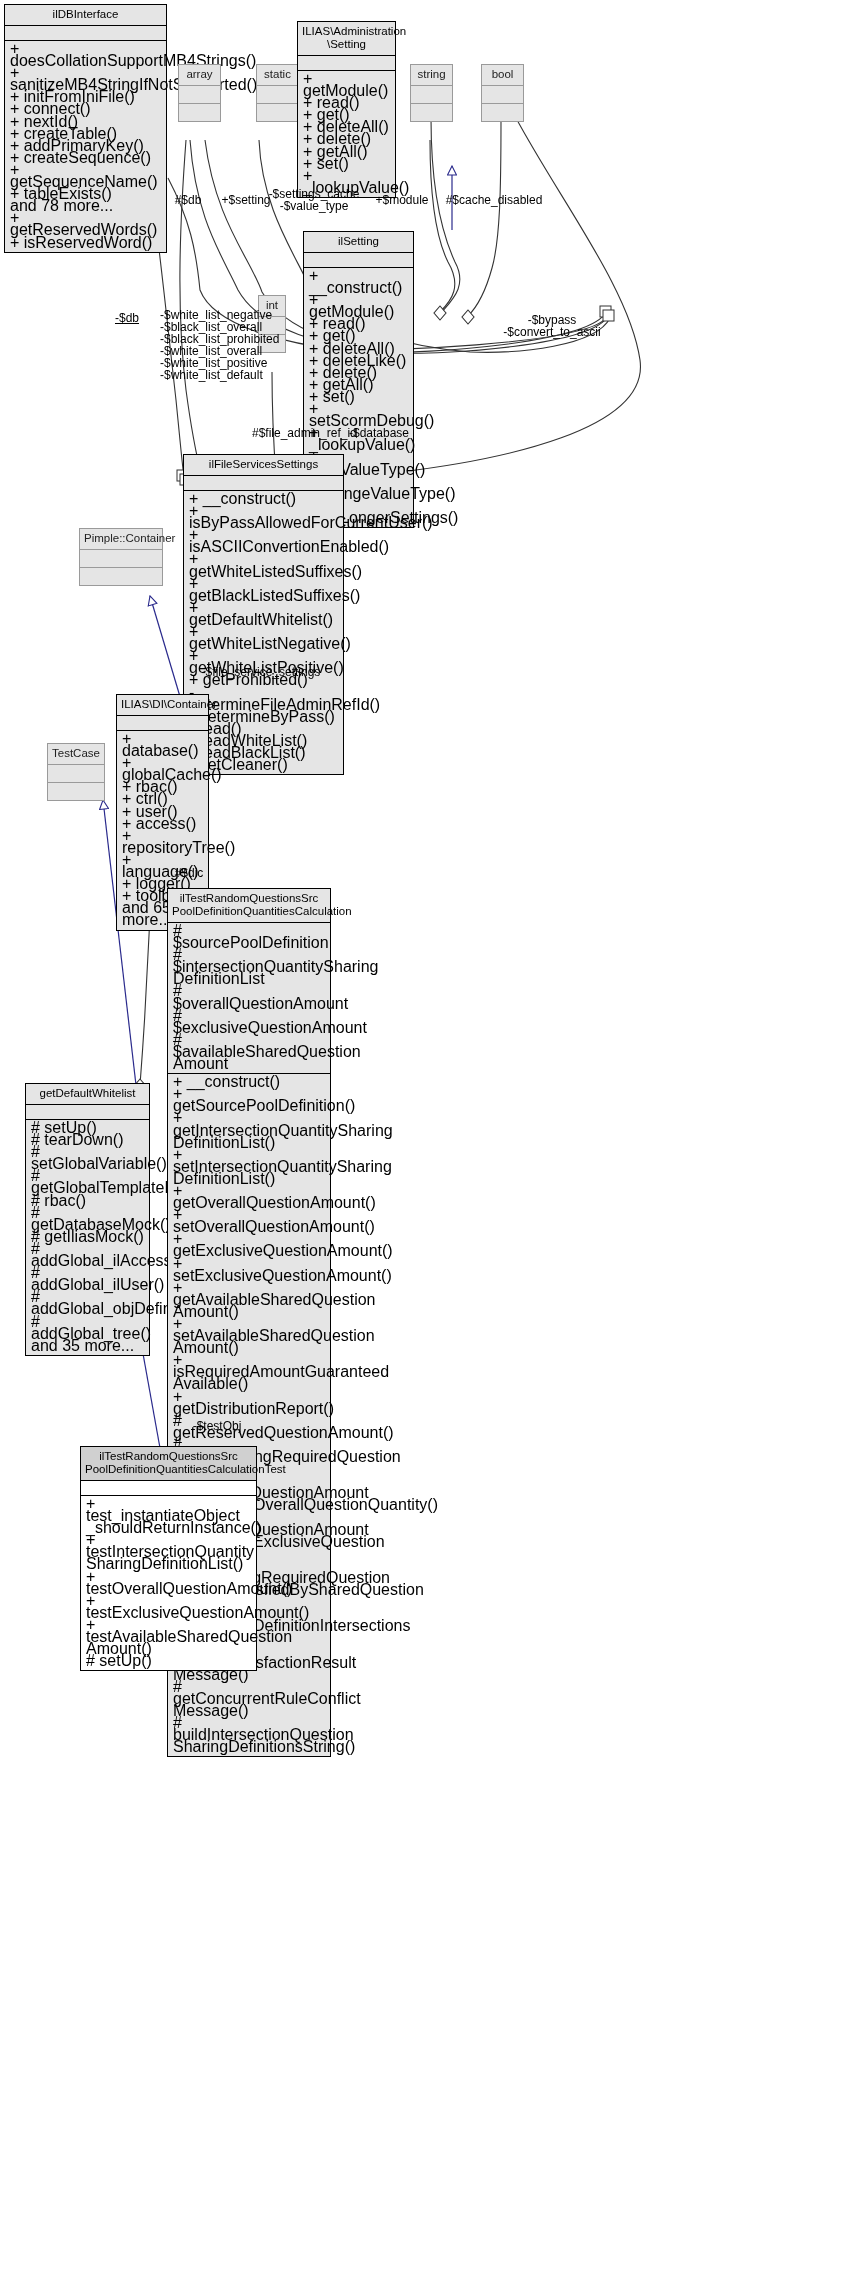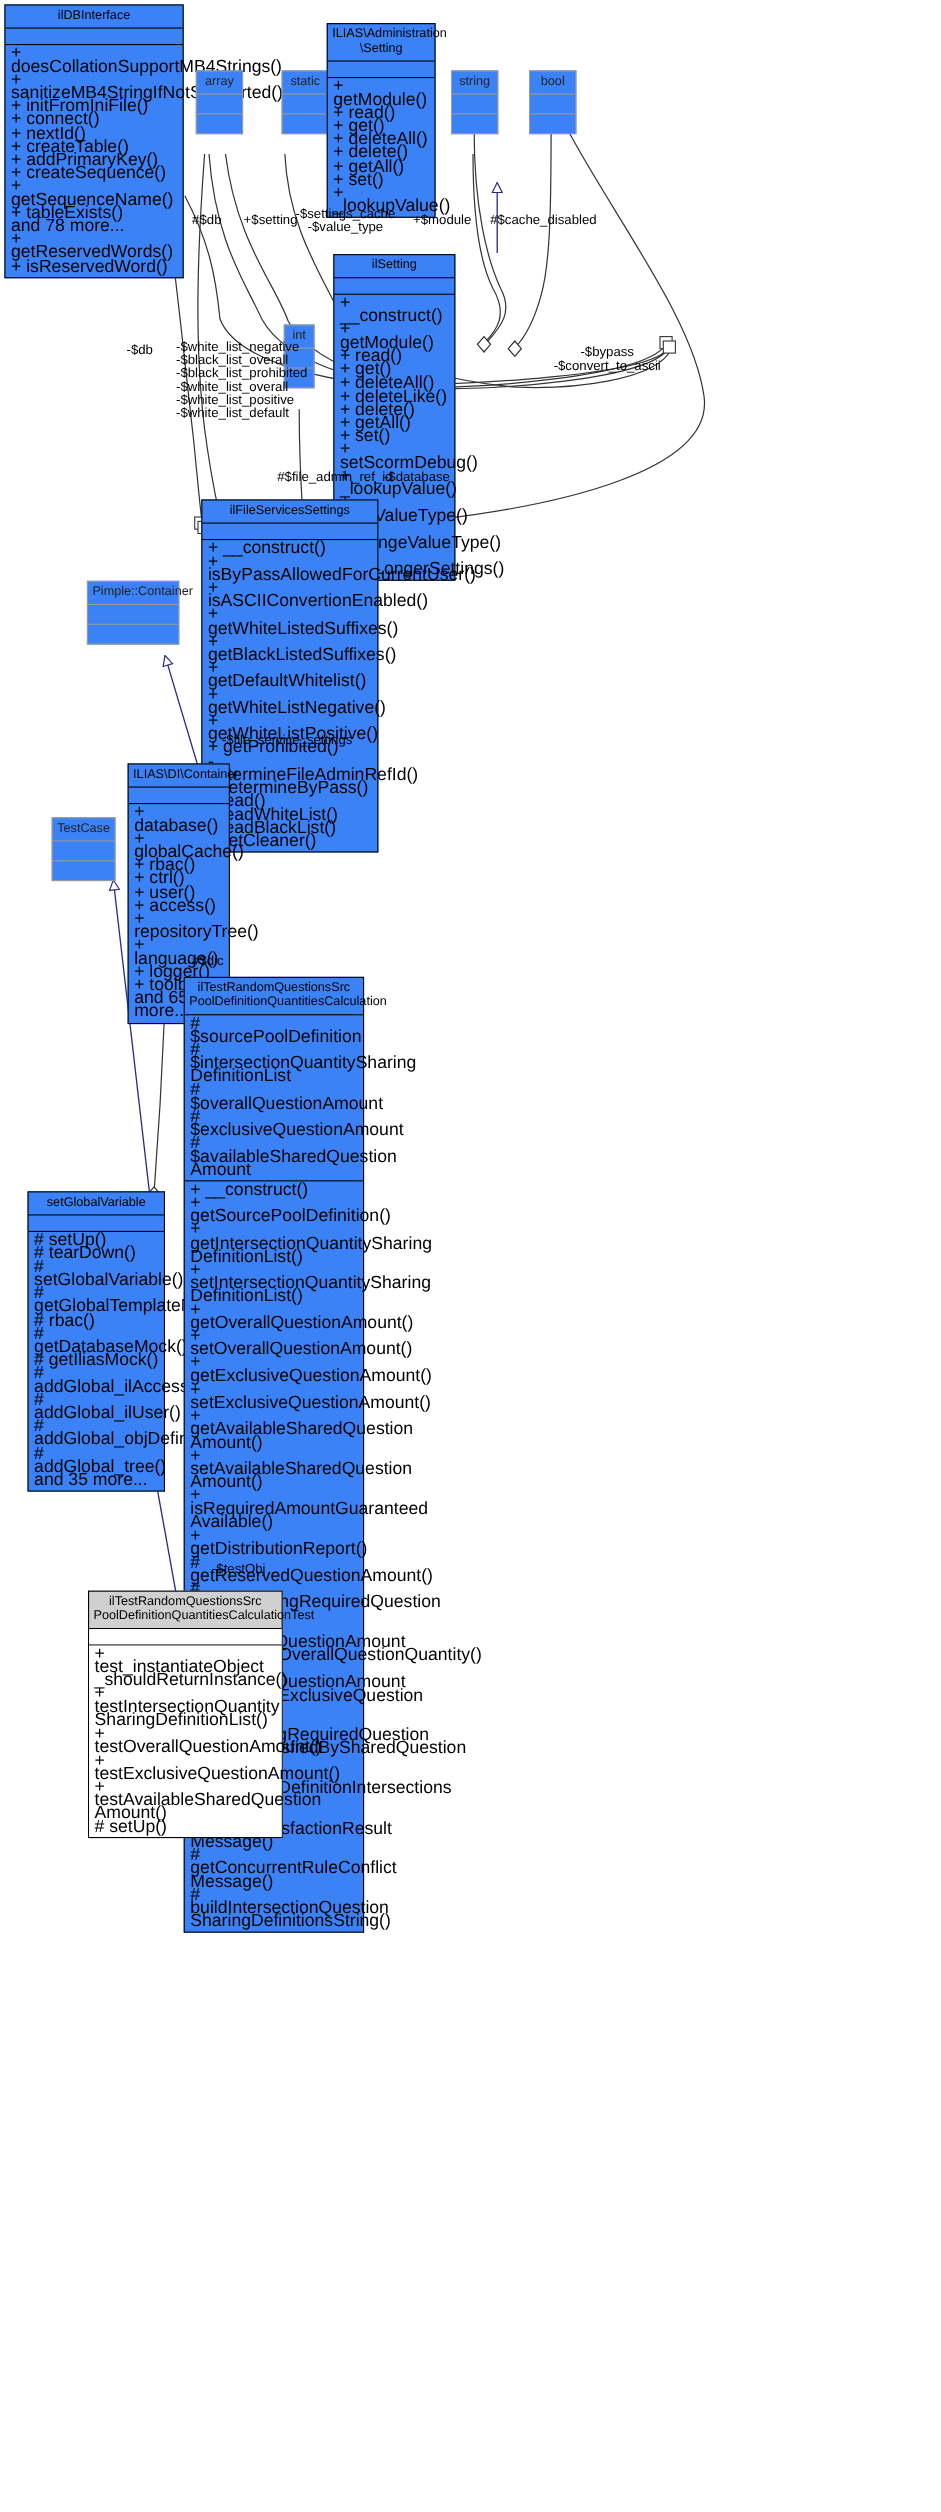--- a/index.html
+++ b/index.html
@@ -7,21 +7,21 @@
     font-family:"Liberation Sans","DejaVu Sans",sans-serif;
     width:855px;height:2284px;position:relative;overflow:hidden;
     -webkit-font-smoothing:antialiased;
   }
   #canvas{position:absolute;left:0;top:0;width:855px;height:2284px;}
   svg#edges{position:absolute;left:0;top:0;width:855px;height:2284px;pointer-events:none;}
 
   
   .node{
     position:absolute;
-    background:#3b82f6;
+    background:#e5e5e5;
     border:1px solid #000000;
     box-sizing:border-box;
     z-index:3;
   }
   .node.grey{border-color:#9a9a9a;}
   .node.filled{background:#d0d0d0;}
   .node.filled .sec{background:#ffffff;}
   .title{
     text-align:center;
     font-size:11.5px;
@@ -271,21 +271,21 @@
 
   <div class="node grey" style="left:47px;top:743px;width:58px;">
     <div class="title">TestCase</div>
     <div class="hr"></div>
     <div class="sec empty"></div>
     <div class="hr"></div>
     <div class="sec empty"></div>
   </div>
 
   <div class="node" style="left:25px;top:1083px;width:125px;">
-    <div class="title">setGlobalVariable</div>
+    <div class="title">getDefaultWhitelist</div>
     <div class="hr"></div>
     <div class="sec empty"></div>
     <div class="hr"></div>
     <div class="sec"># setUp()
 # tearDown()
 # setGlobalVariable()
 # getGlobalTemplateMock()
 # rbac()
 # getDatabaseMock()
 # getIliasMock()
@@ -363,21 +363,21 @@
 # setUp()</div>
   </div>
 
   <div class="elabel" style="left:158px;top:194px;width:60px;">#$db</div>
   <div class="elabel" style="left:213px;top:194px;width:66px;">+$setting</div>
   <div class="elabel" style="left:261px;top:188px;width:106px;">-$settings_cache
 -$value_type</div>
   <div class="elabel" style="left:371px;top:194px;width:62px;">+$module</div>
   <div class="elabel" style="left:440px;top:194px;width:108px;">#$cache_disabled</div>
 
-  <div class="elabel" style="left:104px;top:312px;width:46px;">-$db</div>
+  <div class="elabel" style="left:104px;top:312px;width:46px;text-decoration:underline;">-$db</div>
   <div class="elabel" style="left:160px;top:309px;width:100px;">-$white_list_negative
 -$black_list_overall
 -$black_list_prohibited
 -$white_list_overall
 -$white_list_positive
 -$white_list_default</div>
   <div class="elabel" style="left:494px;top:314px;width:116px;">-$bypass
 -$convert_to_ascii</div>
 
   <div class="elabel" style="left:252px;top:427px;width:96px;">#$file_admin_ref_id</div>

